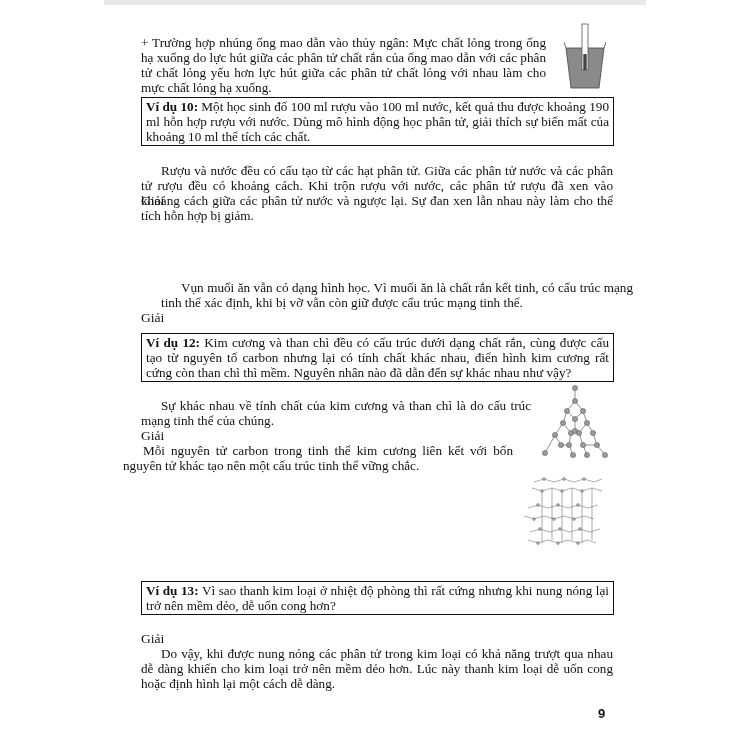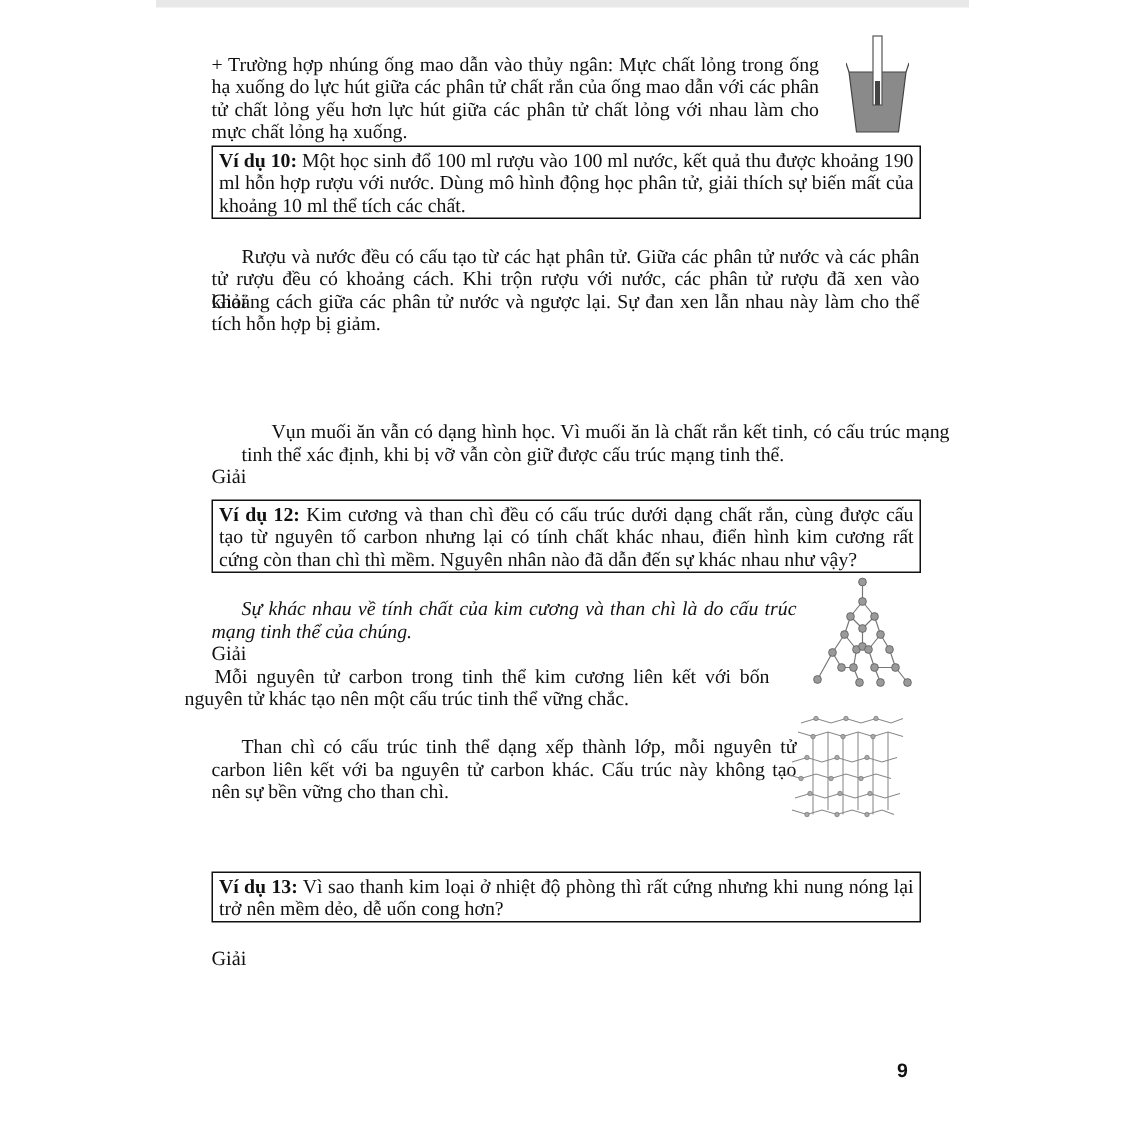--- a/index.html
+++ b/index.html
@@ -39,23 +39,22 @@
   <div class="giai" style="top:148px;">Giải</div>
   <div class="para indent" style="left:141px; top:163px; width:472px;">Rượu và nước đều có cấu tạo từ các hạt phân tử. Giữa các phân tử nước và các phân tử rượu đều có khoảng cách. Khi trộn rượu với nước, các phân tử rượu đã xen vào khoảng cách giữa các phân tử nước và ngược lại. Sự đan xen lẫn nhau này làm cho thể tích hỗn hợp bị giảm.</div>
 
   <div class="giai" style="top:265px;">Giải</div>
   <div class="para indent" style="left:141px; top:280px; width:472px;margin-left:20px;">Vụn muối ăn vẫn có dạng hình học. Vì muối ăn là chất rắn kết tinh, có cấu trúc mạng tinh thể xác định, khi bị vỡ vẫn còn giữ được cấu trúc mạng tinh thể.</div>
 
   <div class="box" style="top:333px;">
     <b>Ví dụ 12:</b><span> Kim cương và than chì đều có cấu trúc dưới dạng chất rắn, cùng được cấu tạo từ nguyên tố carbon nhưng lại có tính chất khác nhau, điển hình kim cương rất cứng còn than chì thì mềm. Nguyên nhân nào đã dẫn đến sự khác nhau như vậy?</span>
   </div>
   <div class="giai" style="top:383px; left:141px; width:400px;">Giải</div>
-  <div class="para indent" style="left:141px; top:398px; width:390px;font-style:italic;">Sự khác nhau về tính chất của kim cương và than chì là do cấu trúc mạng tinh thể của chúng.</div>
+  <div class="para indent" style="left:141px; top:398px; width:390px;">Sự khác nhau về tính chất của kim cương và than chì là do cấu trúc mạng tinh thể của chúng.</div>
   <div class="para indent" style="left:123px; top:443px; width:390px;">Mỗi nguyên tử carbon trong tinh thể kim cương liên kết với bốn nguyên tử khác tạo nên một cấu trúc tinh thể vững chắc.</div>
-  <div class="para indent" style="left:141px; top:490px; width:390px;">Than chì có cấu trúc tinh thể dạng xếp thành lớp, mỗi nguyên tử carbon liên kết với ba nguyên tử carbon khác. Cấu trúc này không tạo nên sự bền vững cho than chì.</div>
 
   <svg style="left:535px; top:383px;" width="80" height="80" viewBox="0 0 80 80">
     <g stroke="#777" stroke-width="0.8" fill="none">
       <line x1="40" y1="5" x2="40" y2="18"></line>
       <line x1="40" y1="18" x2="32" y2="28"></line>
         <line x1="40" y1="18" x2="48" y2="28"></line>
       <line x1="32" y1="28" x2="28" y2="40"></line>
         <line x1="48" y1="28" x2="52" y2="40"></line>
       <line x1="32" y1="28" x2="40" y2="36"></line>
         <line x1="48" y1="28" x2="40" y2="36"></line>
@@ -133,15 +132,16 @@
       <circle cx="16" cy="69" r="1.5"></circle>
         <circle cx="36" cy="69" r="1.5"></circle>
         <circle cx="56" cy="69" r="1.5"></circle>
     </g>
   </svg>
 
   <div class="box" style="top:581px;">
     <b>Ví dụ 13:</b><span> Vì sao thanh kim loại ở nhiệt độ phòng thì rất cứng nhưng khi nung nóng lại trở nên mềm dẻo, dễ uốn cong hơn?</span>
   </div>
   <div class="giai" style="top:586px;">Giải</div>
+  <div class="para indent" style="left:141px; top:646px; width:472px;">Do vậy, khi được nung nóng các phân tử trong kim loại có khả năng trượt qua nhau dễ dàng khiến cho kim loại trở nên mềm dẻo hơn. Lúc này thanh kim loại dễ uốn cong hoặc định hình lại một cách dễ dàng.</div>
 
   <div class="pagenum">9</div>
 </div>
 
 </body></html>

